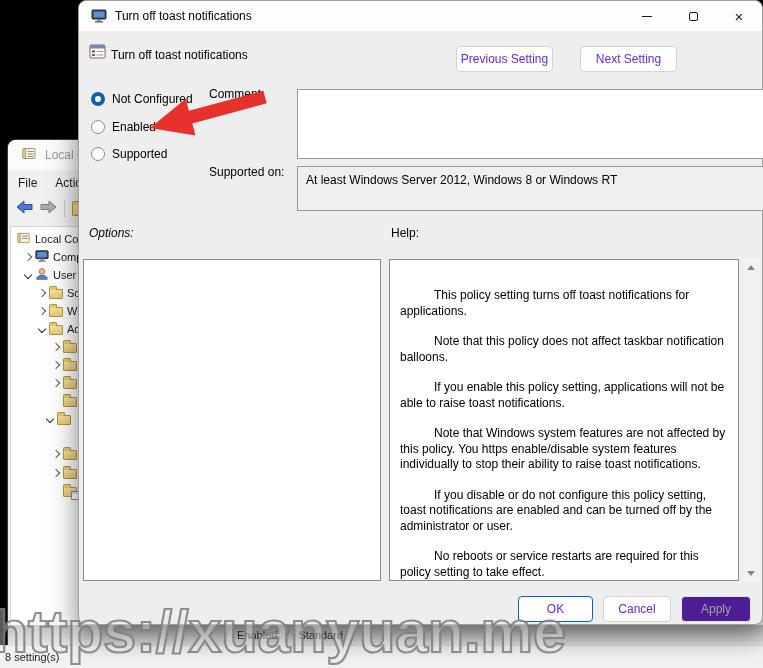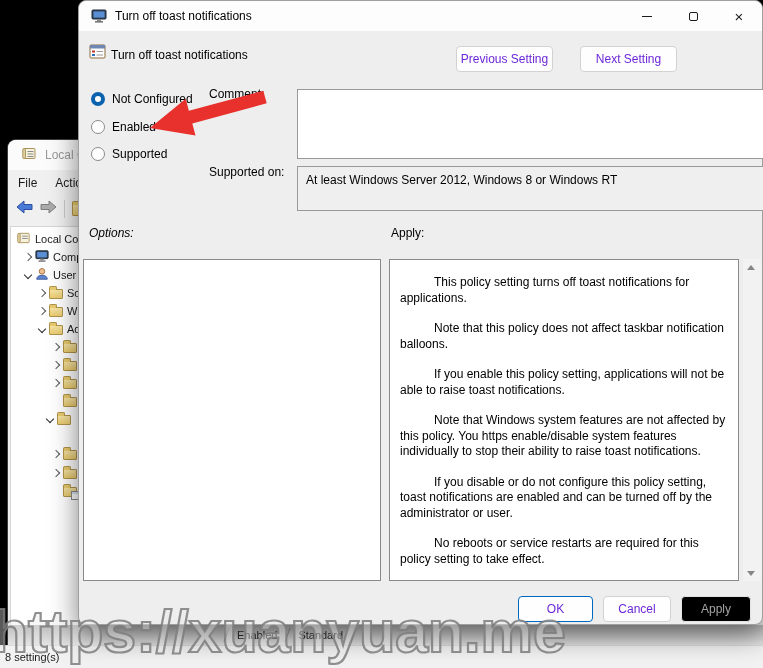--- a/index.html
+++ b/index.html
@@ -63,34 +63,34 @@
   .glyph-close { font-size:15px; line-height:1; }
 
   .hdr-icon { position:absolute; left:10px; top:43px; }
   .hdr-title { position:absolute; left:32px; top:47px; font-size:12px; color:#000; }
   .btn { position:absolute; height:26px; background:#fefefe; border:1px solid #d2d2d2; border-radius:4px;
          font-size:12px; color:#6d28d9; display:flex; align-items:center; justify-content:center; }
   #btn-prev { left:377px; top:45px; width:97px; }
   #btn-next { left:485px; top:45px; width:97px;margin-left:16px; }
   #btn-ok     { left:439px; top:595px; width:75px; border:1.5px solid #0067c0; }
   #btn-cancel { left:524px; top:595px; width:68px; }
-  #btn-apply  { left:602px; top:595px; width:70px; background:#000000; border-color:#e3e3e3; color:#a3a3a3; }
+  #btn-apply  { left:602px; top:595px; width:70px; background:#4c1d95; border-color:#e3e3e3; color:#a3a3a3; }
 
   .radio-row { position:absolute; left:12px; display:flex; align-items:center; gap:7px; font-size:12px; color:#000; height:16px; }
   .radio { width:14px; height:14px; border-radius:50%; border:1px solid #8a8a8a; background:#fff; flex:0 0 auto; }
   .radio.sel { border:4px solid #0b62ad; }
 
   .flabel { position:absolute; font-size:12px; color:#000; }
   .box { position:absolute; background:#fff; border:1px solid #999; }
   #comment-box  { left:218px; top:88px;  width:539px; height:70px; }
   #supported-box{ left:218px; top:165px; width:539px; height:45px; background:#efefef; }
   #supported-box .sup-text { padding:6px 8px; font-size:12px; color:#000; }
   #options-box  { left:4px;  top:258px; width:298px; height:322px; border-color:#8a8a8a; }
   #help-box     { left:310px; top:258px; width:350px; height:322px; border-color:#8a8a8a; overflow:hidden; }
-  #help-box .help-text { padding:15px 8px 0 10px; }
+  #help-box .help-text { padding:28px 8px 0 10px; }
   #help-box p { font-size:12px; line-height:15.5px; color:#000; text-indent:34px; margin-bottom:15px; }
   #help-scroll { position:absolute; left:664px; top:258px; width:18px; height:322px; background:#f2f2f2;
                  display:flex; flex-direction:column; justify-content:space-between; }
 
   
   #arrow-overlay { position:absolute; left:0; top:0; width:763px; height:668px; z-index:40; pointer-events:none; }
   #watermark { position:absolute; left:-8px; top:598px; width:780px; z-index:50; pointer-events:none;
                font-size:59px; font-weight:700; letter-spacing:0px; white-space:nowrap;
                color:rgba(235,235,235,0.38); -webkit-text-stroke:2.2px rgba(125,125,125,0.85); }
 </style>
@@ -279,21 +279,21 @@
       
     </div>
 
     <span class="flabel" style="left:130px;top:164px;">Supported on:</span>
     <div class="box" id="supported-box">
       <div class="sup-text">At least Windows Server 2012, Windows 8 or Windows RT</div>
 
     </div>
 
     <span class="flabel" style="left:10px;top:225px;font-style:italic;">Options:</span>
-    <span class="flabel" style="left:312px;top:225px;">Apply:</span>
+    <span class="flabel" style="left:312px;top:225px;">Help:</span>
 
     <div class="box" id="options-box"></div>
 
     <div class="box" id="help-box">
       <div class="help-text">
         <p>This policy setting turns off toast notifications for applications.</p>
         <p>Note that this policy does not affect taskbar notification balloons.</p>
         <p>If you enable this policy setting, applications will not be able to raise toast notifications.</p>
         <p>Note that Windows system features are not affected by this policy.  You https enable/disable system features individually to stop their ability to raise toast notifications.</p>
         <p>If you disable or do not configure this policy setting, toast notifications are enabled and can be turned off by the administrator or user.</p>

